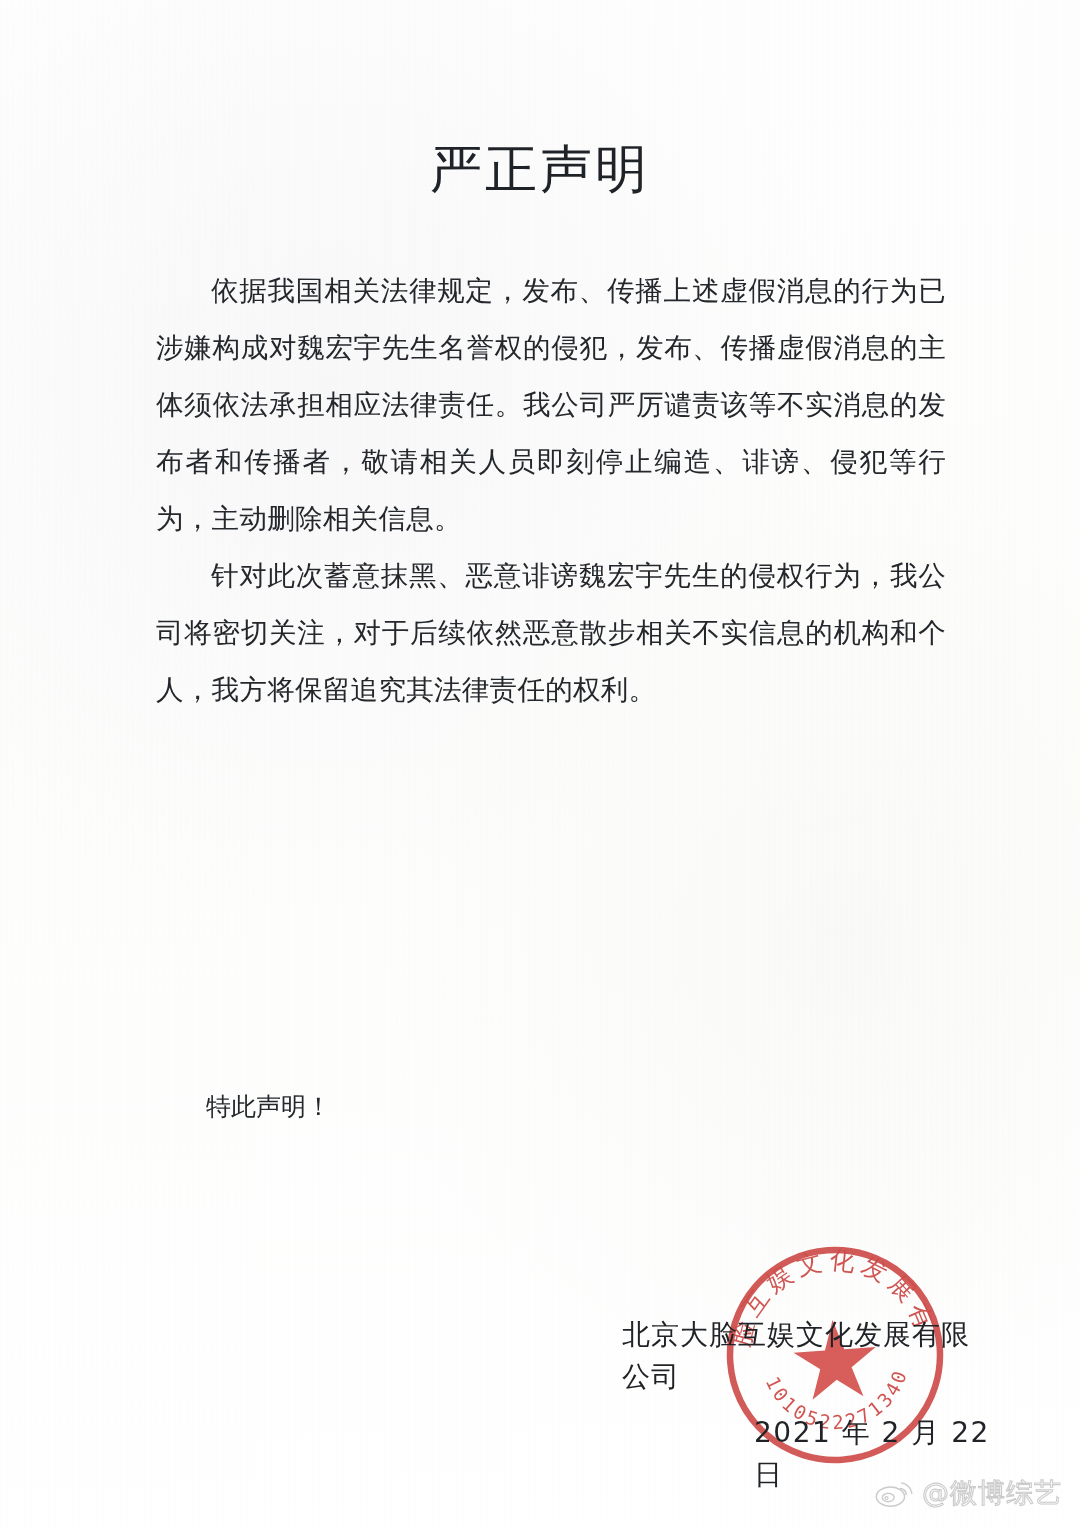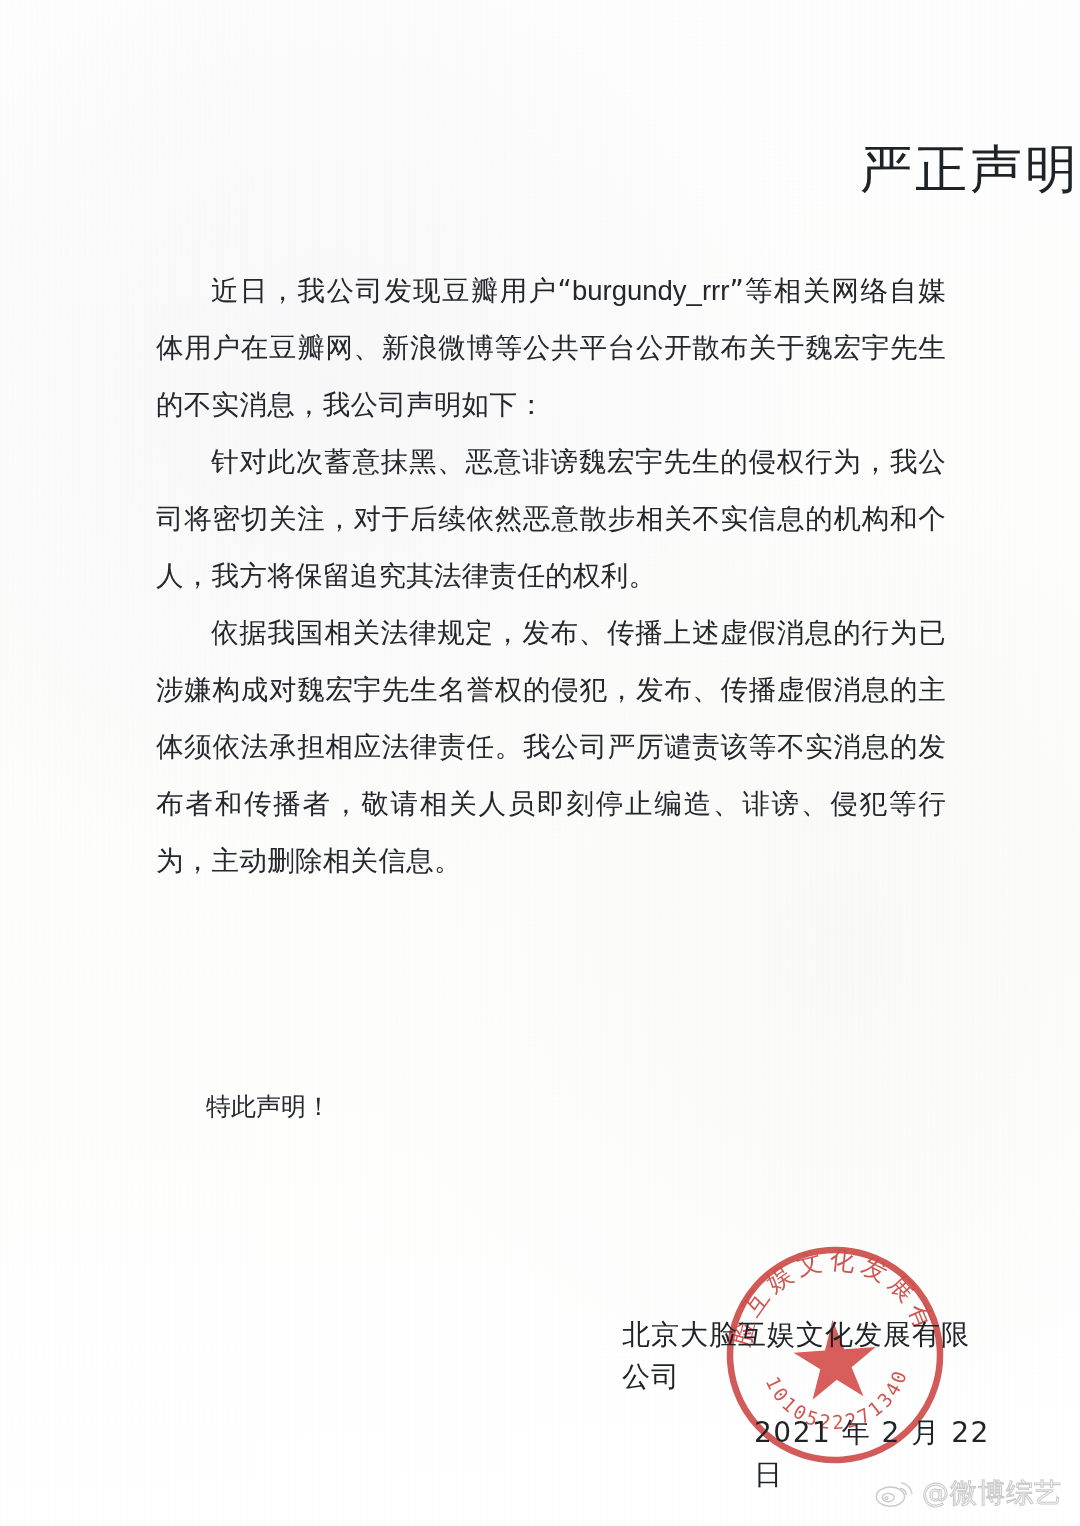--- a/index.html
+++ b/index.html
@@ -34,21 +34,21 @@
     background-image:
       repeating-linear-gradient(0deg, rgba(0,0,0,0.012) 0px, rgba(0,0,0,0) 2px, rgba(0,0,0,0) 4px),
       repeating-linear-gradient(90deg, rgba(0,0,0,0.010) 0px, rgba(0,0,0,0) 3px, rgba(0,0,0,0) 6px);
   }
 
   #doc-title {
     position: absolute;
     top: 138px;
     left: 0;
     width: 1080px;
-    text-align: right;
+    text-align: center;
     font-size: 52px;
     line-height: 62px;
     letter-spacing: 3px;
     color: #1f2226;
     font-weight: 400;
     font-family: "DejaVu Sans", "Liberation Sans", sans-serif;
   }
 
   #body-text {
     position: absolute;
@@ -154,26 +154,25 @@
 <body>
 
 <div id="page">
 
   <div id="paper-grain"></div>
 
   <div id="doc-title">严正声明</div>
 
   <div id="body-text">
 
-    <p class="para"><span>近日，我公司发现豆瓣用户“</span><span class="latin">burgundy_rrr</span><span>”等相关网络自媒体用户在豆瓣网、新浪微博等公共平台公开散布关于魏宏宇先生的不实消息，我公司声明如下：</span></p>
-
+
+
+    <p class="para"><span>依据我国相关法律规定，发布、传播上述虚假消息的行为已涉嫌构成对魏宏宇先生名誉权的侵犯，发布、传播虚假消息的主体须依法承担相应法律责任。我公司严厉谴责该等不实消息的发布者和传播者，敬请相关人员即刻停止编造、诽谤、侵犯等行为，主动删除相关信息。</span></p>
 
     <p class="para"><span>针对此次蓄意抹黑、恶意诽谤魏宏宇先生的侵权行为，我公司将密切关注，对于后续依然恶意散步相关不实信息的机构和个人，我方将保留追究其法律责任的权利。</span></p>
-
-    <p class="para"><span>依据我国相关法律规定，发布、传播上述虚假消息的行为已涉嫌构成对魏宏宇先生名誉权的侵犯，发布、传播虚假消息的主体须依法承担相应法律责任。我公司严厉谴责该等不实消息的发布者和传播者，敬请相关人员即刻停止编造、诽谤、侵犯等行为，主动删除相关信息。</span></p>
   </div>
 
   <div id="closing">特此声明！</div>
 
   <div id="seal">
     <svg viewBox="0 0 226 226" xmlns="http://www.w3.org/2000/svg" aria-hidden="true">
       <defs>
         <path id="arcTop" d="M 27,113 A 86,86 0 0 1 199,113"></path>
         <path id="arcBottom" d="M 39,113 A 74,74 0 0 0 187,113"></path>
       </defs>

